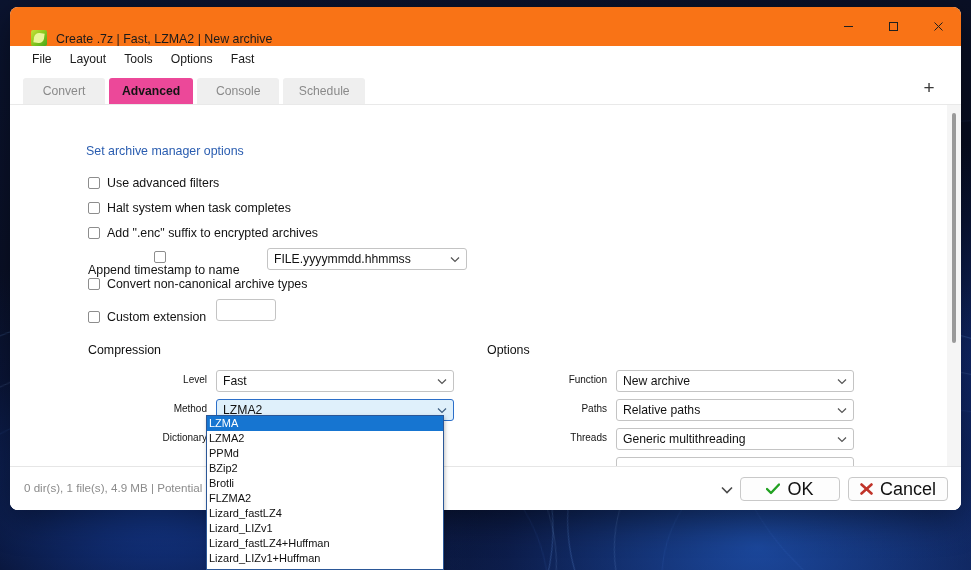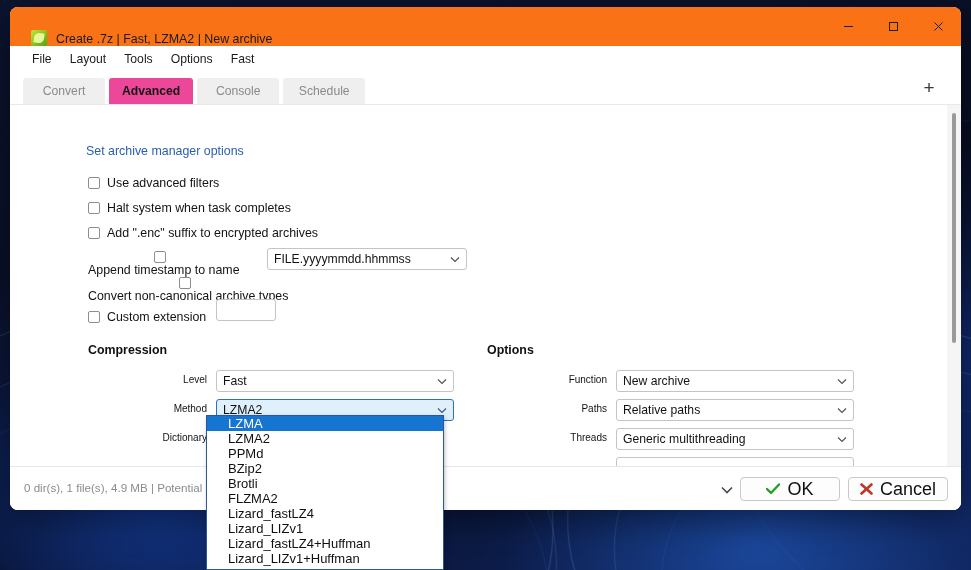--- a/index.html
+++ b/index.html
@@ -181,21 +181,21 @@
   .txtbox {
     position: absolute;
     height: 22px;
     border: 1px solid #c4c4c4;
     background: #fff;
     border-radius: 3px;
   }
 
   .section-title {
     position: absolute;
-    font-size: 12.4px; font-weight: bold; color: #101010; text-align: center;
+    font-size: 12.4px; font-weight: normal; color: #101010; text-align: center;
   }
   .field-label {
     position: absolute;
     font-size: 10px; color: #121212;
     text-align: right;
     white-space: nowrap;
   }
 
   
   #bottombar {
@@ -233,22 +233,22 @@
     width: 238px; height: 155px;
     background: #ffffff;
     border: 1px solid #2b5797;
     z-index: 60;
     overflow: hidden;
     box-shadow: 1px 2px 4px rgba(0,0,0,0.25);
   }
   .dd-item {
     height: 15.05px;
     line-height: 15.05px;
-    padding-left: 21px;
-    font-size: 13px;
+    padding-left: 2px;
+    font-size: 11px;
     color: #101010;
     white-space: nowrap;
   }
   .dd-item.sel { background: #1675d1; color: #ffffff; }
 </style>
 </head>
 <body>
 
 <div id="desktop">
   <div class="swirl b" style="left:-260px; top:300px; width:820px; height:560px; transform:rotate(-14deg);"></div>
@@ -327,21 +327,21 @@
         </div>
         <div class="combo" style="left:257px; top:143px; width:200px;">
           <span>FILE.yyyymmdd.hhmmss</span>
           <span class="chev">
             <svg width="10" height="7" viewBox="0 0 10 7">
                 <polyline points="1,1.5 5,5.5 9,1.5" fill="none" stroke="#555" stroke-width="1.2"></polyline>
               </svg>
           </span>
         </div>
 
-        <div class="chk-row" style="top:172px;flex-direction:column;">
+        <div class="chk-row" style="top:172px;">
           <span class="cbox"></span>
           <span>Convert non-canonical archive types</span>
         </div>
 
         <div class="chk-row" style="top:205px;">
           <span class="cbox"></span>
           <span>Custom extension</span>
         </div>
         <div class="txtbox" style="left:206px; top:194px; width:60px;"></div>
 

